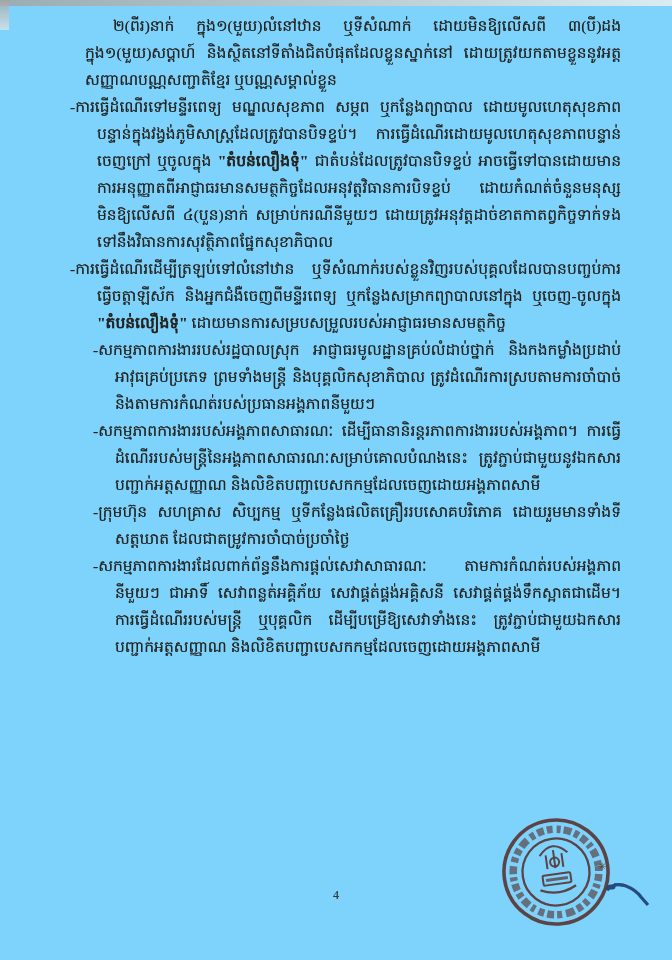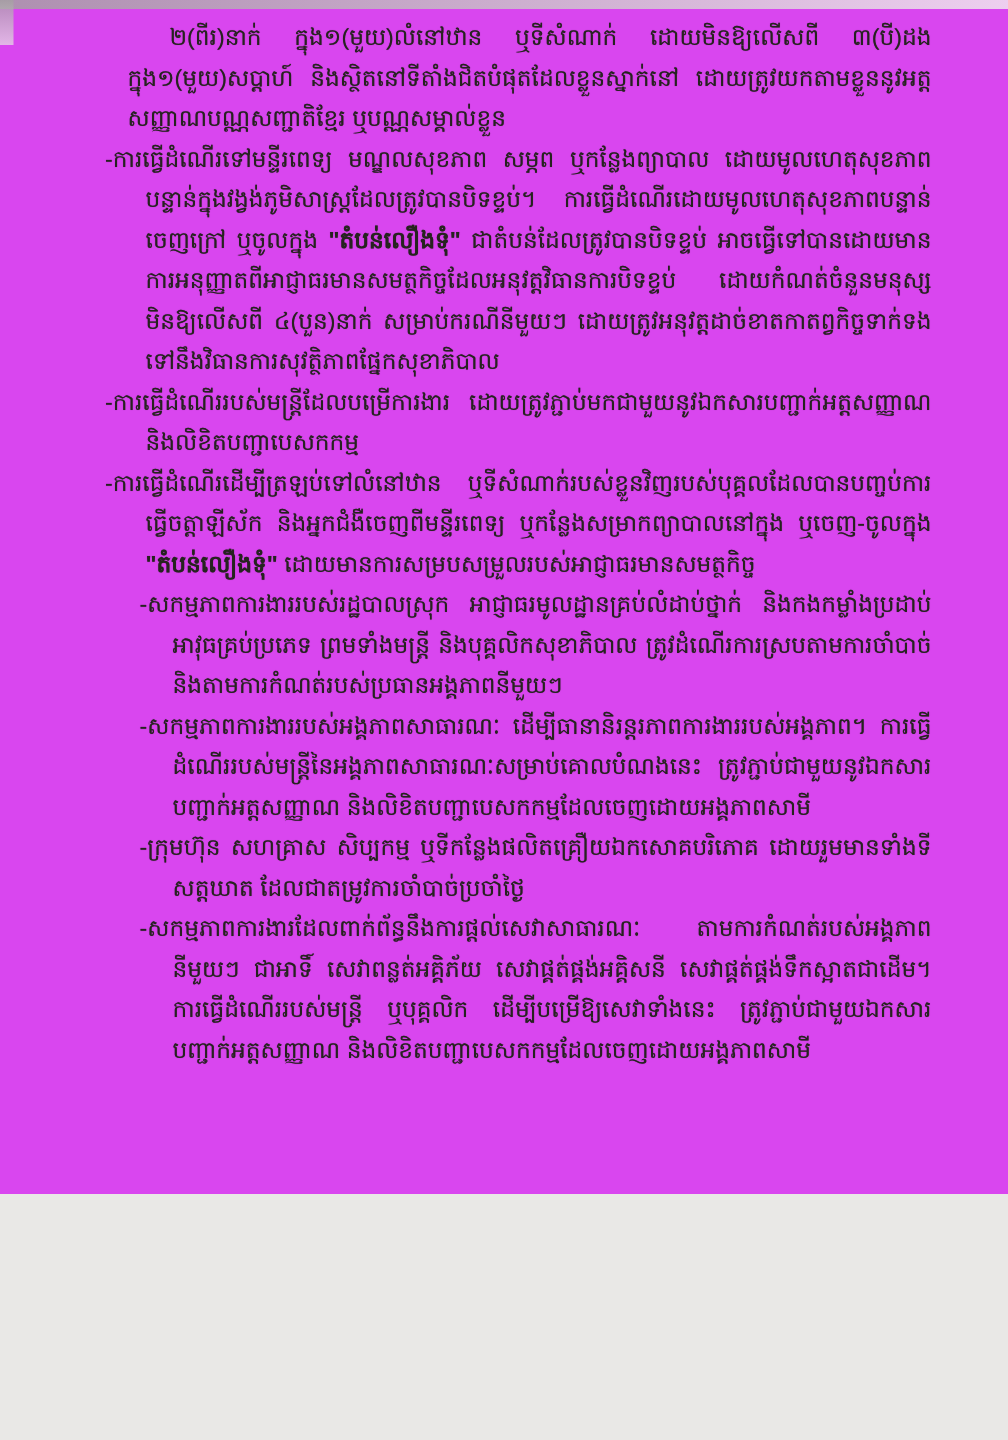--- a/index.html
+++ b/index.html
@@ -1,21 +1,21 @@
 <!DOCTYPE html>
 <html><head>
 <meta charset="utf-8">
 <style>
   html,body{margin:0;padding:0;background:#e9e8e6;}
   .page{
     position:relative;
-    width:672px;height:796px;
-    background:#d946ef;
+    width:672px;height:960px;
+    background:#7dd3fc;
     overflow:hidden;
-    font-family:Liberation Sans, sans-serif;
+    font-family:Liberation Serif, serif;
     color:#26231f;
   }
   
   .scan-edge-top{
     position:absolute;top:0;left:0;width:100%;height:6px;
     background:linear-gradient(to right,#a3a2a0 0%,#bdbcba 35%,#d8d7d5 70%,#f2f1ef 100%);
     opacity:.8;
   }
   .scan-edge-left{
     position:absolute;top:0;left:0;width:9px;height:30px;
@@ -49,25 +49,24 @@
 </head>
 <body>
 
 <div class="page">
   <div class="scan-edge-top"></div>
   <div class="scan-edge-left"></div>
 
   <div class="doc">
       <p class="para continuation"><span>២(ពីរ)នាក់ ក្នុង១(មួយ)លំនៅឋាន ឬទីសំណាក់ ដោយមិនឱ្យលើសពី ៣(បី)ដងក្នុង១(មួយ)សប្តាហ៍ និងស្ថិតនៅទីតាំងជិតបំផុតដែលខ្លួនស្នាក់នៅ ដោយត្រូវយកតាមខ្លួននូវអត្តសញ្ញាណបណ្ណសញ្ជាតិខ្មែរ ឬបណ្ណសម្គាល់ខ្លួន</span></p>
       <p class="para bullet1"><span>-ការធ្វើដំណើរទៅមន្ទីរពេទ្យ មណ្ឌលសុខភាព សម្ភព ឬកន្លែងព្យាបាល ដោយមូលហេតុសុខភាពបន្ទាន់ក្នុងវង្វង់ភូមិសាស្ត្រដែលត្រូវបានបិទខ្ទប់។ ការធ្វើដំណើរដោយមូលហេតុសុខភាពបន្ទាន់ចេញក្រៅ ឬចូលក្នុង </span><span class="bold">"តំបន់លឿងទុំ"</span><span> ជាតំបន់ដែលត្រូវបានបិទខ្ទប់ អាចធ្វើទៅបានដោយមានការអនុញ្ញាតពីអាជ្ញាធរមានសមត្ថកិច្ចដែលអនុវត្តវិធានការបិទខ្ទប់ ដោយកំណត់ចំនួនមនុស្សមិនឱ្យលើសពី ៤(បួន)នាក់ សម្រាប់ករណីនីមួយៗ ដោយត្រូវអនុវត្តដាច់ខាតកាតព្វកិច្ចទាក់ទងទៅនឹងវិធានការសុវត្ថិភាពផ្នែកសុខាភិបាល</span></p>
-      <p class="para bullet1"><span>-ការធ្វើដំណើររបស់មន្ត្រីដែលបម្រើការងារ ដោយត្រូវភ្ជាប់មកជាមួយនូវឯកសារបញ្ជាក់អត្តសញ្ញាណ និងលិខិតបញ្ជាបេសកកម្ម</span></p>
       <p class="para bullet1"><span>-ការធ្វើដំណើរដើម្បីត្រឡប់ទៅលំនៅឋាន ឬទីសំណាក់របស់ខ្លួនវិញរបស់បុគ្គលដែលបានបញ្ចប់ការធ្វើចត្តាឡីស័ក និងអ្នកជំងឺចេញពីមន្ទីរពេទ្យ ឬកន្លែងសម្រាកព្យាបាលនៅក្នុង ឬចេញ-ចូលក្នុង </span><span class="bold">"តំបន់លឿងទុំ"</span><span> ដោយមានការសម្របសម្រួលរបស់អាជ្ញាធរមានសមត្ថកិច្ច</span></p>
       <p class="para bullet2"><span>-សកម្មភាពការងាររបស់រដ្ឋបាលស្រុក អាជ្ញាធរមូលដ្ឋានគ្រប់លំដាប់ថ្នាក់ និងកងកម្លាំងប្រដាប់អាវុធគ្រប់ប្រភេទ ព្រមទាំងមន្ត្រី និងបុគ្គលិកសុខាភិបាល ត្រូវដំណើរការស្របតាមការចាំបាច់ និងតាមការកំណត់របស់ប្រធានអង្គភាពនីមួយៗ</span></p>
       <p class="para bullet2"><span>-សកម្មភាពការងាររបស់អង្គភាពសាធារណៈ ដើម្បីធានានិរន្តរភាពការងាររបស់អង្គភាព។ ការធ្វើដំណើររបស់មន្ត្រីនៃអង្គភាពសាធារណៈសម្រាប់គោលបំណងនេះ ត្រូវភ្ជាប់ជាមួយនូវឯកសារបញ្ជាក់អត្តសញ្ញាណ និងលិខិតបញ្ជាបេសកកម្មដែលចេញដោយអង្គភាពសាមី</span></p>
-      <p class="para bullet2"><span>-ក្រុមហ៊ុន សហគ្រាស សិប្បកម្ម ឬទីកន្លែងផលិតគ្រឿយឯកសោគបរិភោគ ដោយរួមមានទាំងទីសត្តឃាត ដែលជាតម្រូវការចាំបាច់ប្រចាំថ្ងៃ</span></p>
+      <p class="para bullet2"><span>-ក្រុមហ៊ុន សហគ្រាស សិប្បកម្ម ឬទីកន្លែងផលិតគ្រឿររបសោគបរិភោគ ដោយរួមមានទាំងទីសត្តឃាត ដែលជាតម្រូវការចាំបាច់ប្រចាំថ្ងៃ</span></p>
       <p class="para bullet2"><span>-សកម្មភាពការងារដែលពាក់ព័ន្ធនឹងការផ្តល់សេវាសាធារណៈ តាមការកំណត់របស់អង្គភាពនីមួយៗ ជាអាទិ៍ សេវាពន្លត់អគ្គិភ័យ សេវាផ្គត់ផ្គង់អគ្គិសនី សេវាផ្គត់ផ្គង់ទឹកស្អាតជាដើម។ ការធ្វើដំណើររបស់មន្ត្រី ឬបុគ្គលិក ដើម្បីបម្រើឱ្យសេវាទាំងនេះ ត្រូវភ្ជាប់ជាមួយឯកសារបញ្ជាក់អត្តសញ្ញាណ និងលិខិតបញ្ជាបេសកកម្មដែលចេញដោយអង្គភាពសាមី</span></p>
     </div>
 
   <div class="page-number">4</div>
 
   <div class="stamp-wrap">
     <svg width="172" height="146" viewBox="0 0 172 146">
       <g stroke="#b23a2e" fill="none" opacity="0.88" transform="rotate(-8 62 62)">
         <circle cx="62" cy="62" r="52" stroke-width="3.6"></circle>
         <circle cx="62" cy="62" r="33.5" stroke-width="2.3"></circle>

